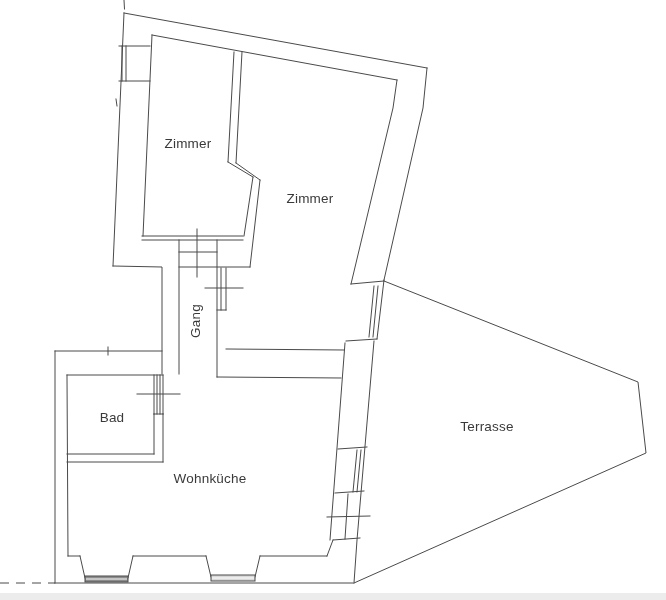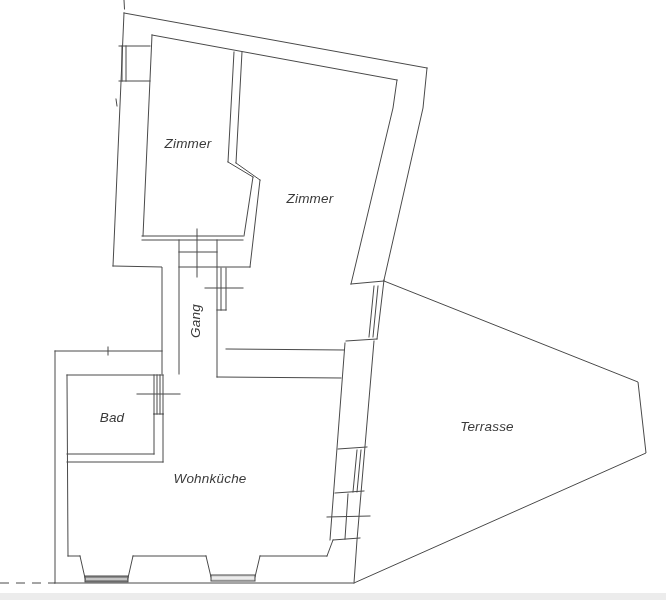--- a/index.html
+++ b/index.html
@@ -1,21 +1,21 @@
 <!DOCTYPE html>
 <html style="--line: #4a4a4a; --text: #3a3a3a; --window_dark: #8c8c8c; --window_light: #d9d9d9; --band: #ececec; --background: #ffffff;"><head>
 <meta charset="utf-8">
 <style>
   :root{
     --line:#4a4a4a; --text:#3a3a3a; --window_dark:#8c8c8c;
     --window_light:#d9d9d9; --band:#ececec; --background:#ffffff;
   }
   html,body{margin:0;padding:0;background:var(--background);}
   .page{position:relative;width:666px;height:600px;background:var(--background);overflow:hidden;
-        font-family:"Liberation Sans", sans-serif;font-style:italic;}
+        font-family:"Liberation Sans", sans-serif;}
   svg{position:absolute;left:0;top:0;}
   .w{fill:none;stroke:var(--line);stroke-width:1;stroke-linecap:square;}
   .dash{fill:none;stroke:var(--line);stroke-width:1;stroke-dasharray:9 7;}
   .glz1{fill:var(--window_dark);stroke:var(--line);stroke-width:1;}
   .glz2{fill:var(--window_light);stroke:var(--line);stroke-width:1;}
   .glzline{stroke:#ffffff;stroke-width:1;fill:none;}
   .band{fill:var(--band);stroke:none;}
   .room-label{fill:var(--text);font-size:13.5px;letter-spacing:0.2px;}
 </style>
 </head>

